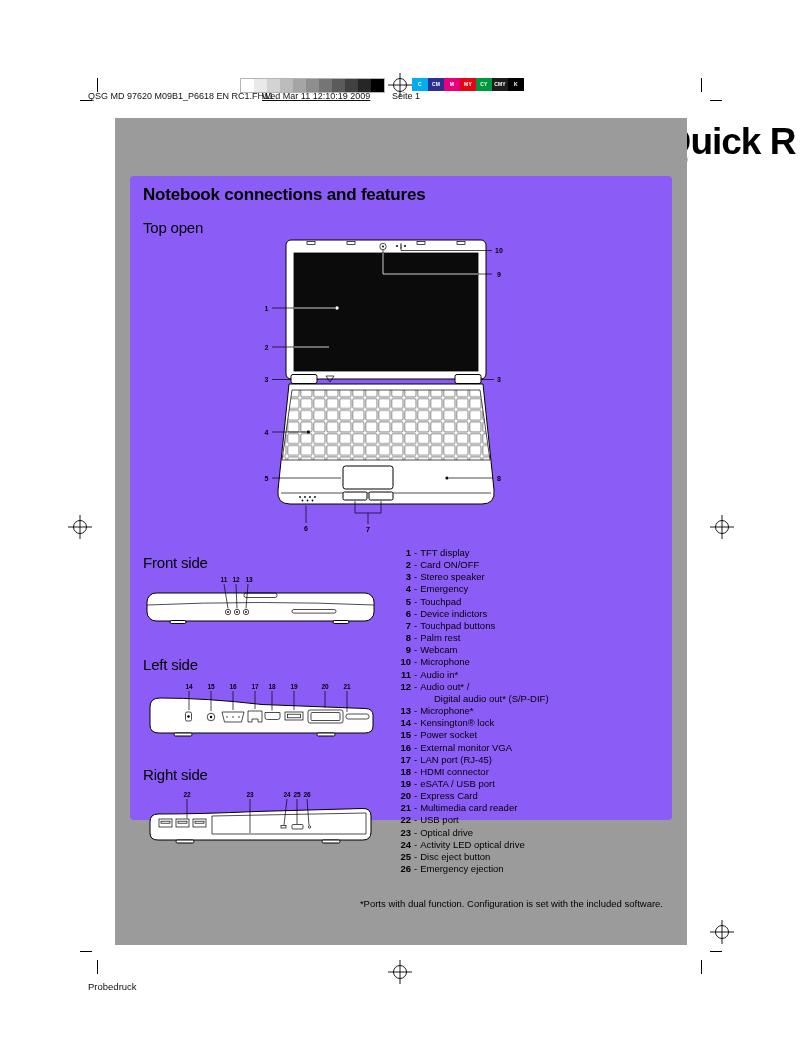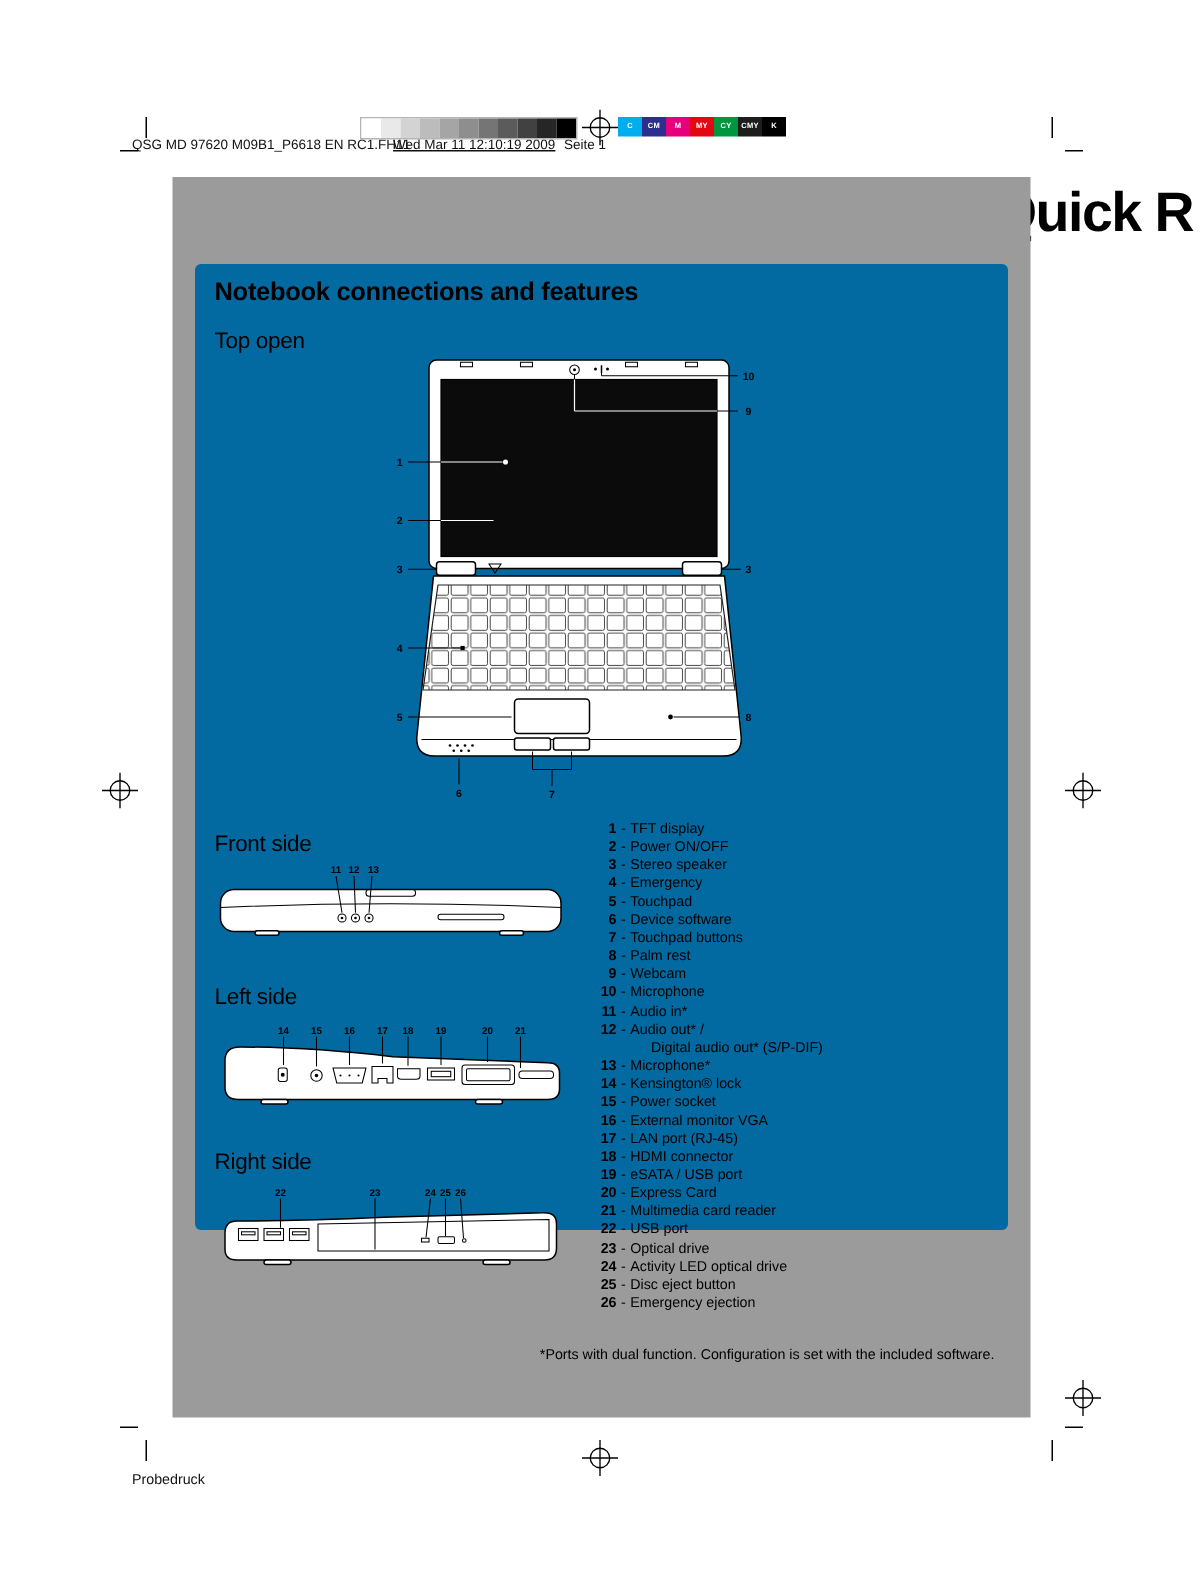--- a/index.html
+++ b/index.html
@@ -3,38 +3,38 @@
 <meta charset="utf-8">
 <style>
   html,body{margin:0;padding:0;background:#fff;}
   #root{position:relative;width:802px;height:1059px;background:#fff;overflow:hidden;
         font-family:"Liberation Sans",sans-serif;color:#000;}
 
   
   .print-header{position:absolute;left:0;top:63px;height:12px;width:100%;font-size:9px;color:#111;margin-top:28px;}
   .ph-file{position:absolute;left:88px;white-space:nowrap;}
   .ph-date{position:absolute;left:262px;white-space:nowrap;text-decoration:underline;}
-  .ph-page{position:absolute;left:376px;white-space:nowrap;}
+  .ph-page{position:absolute;left:392px;white-space:nowrap;}
   .tickv{position:absolute;width:1px;height:14px;background:#000;}
   .tickh{position:absolute;width:12px;height:1px;background:#000;}
   .cal-gray{position:absolute;left:240px;top:78px;display:flex;border:1px solid #b5b5b5;}
   .gs{width:13px;height:13px;}
   .cal-color{position:absolute;left:412px;top:78px;display:flex;}
   .cp{width:16px;height:13px;display:flex;align-items:center;justify-content:center;}
   .cp-l{font-size:5px;font-weight:bold;color:#fff;line-height:1;letter-spacing:.2px;}
   .reg{position:absolute;}
   .probedruck{position:absolute;left:88px;top:981px;font-size:9.5px;color:#111;}
 
   
   .title{position:absolute;left:536px;top:122px;font-size:37px;font-weight:700;
          letter-spacing:-1px;white-space:nowrap;line-height:1.1;}
 
   
   .sheet{position:absolute;left:115px;top:118px;width:572px;height:827px;background:#9b9b9b;}
-  .card{position:absolute;left:15px;top:58px;width:542px;height:644px;background:#0369a1;border-radius:4px;}
+  .card{position:absolute;left:15px;top:58px;width:542px;height:644px;background:#8b5cf6;border-radius:4px;}
   .h1{position:absolute;left:13px;top:9px;font-size:17px;font-weight:700;letter-spacing:-.2px;}
   .h2{position:absolute;left:13px;font-size:15px;font-weight:400;letter-spacing:-.2px;}
   .h2-top{top:43px}.h2-front{top:378px}.h2-left{top:480px}.h2-right{top:590px}
 
   
   .d-top{position:absolute;left:131px;top:58px;}
   .d-front{position:absolute;left:14px;top:398px;}
   .d-left{position:absolute;left:14px;top:505px;}
   .d-right{position:absolute;left:14px;top:613px;}
   .shape{fill:#fff;stroke:#000;stroke-width:1;}
@@ -333,41 +333,41 @@
       </svg>
 
       <div class="legend">
 
           <div class="legend-row">
             <span class="ln">1</span><span class="ls">-</span><span class="ll">TFT display</span>
             
           </div>
 
           <div class="legend-row">
-            <span class="ln">2</span><span class="ls">-</span><span class="ll">Power ON/OFF</span>
+            <span class="ln">2</span><span class="ls">-</span><span class="ll">Card ON/OFF</span>
             
           </div>
 
           <div class="legend-row">
             <span class="ln">3</span><span class="ls">-</span><span class="ll">Stereo speaker</span>
             
           </div>
 
           <div class="legend-row">
             <span class="ln">4</span><span class="ls">-</span><span class="ll">Emergency</span>
             
           </div>
 
           <div class="legend-row">
             <span class="ln">5</span><span class="ls">-</span><span class="ll">Touchpad</span>
             
           </div>
 
           <div class="legend-row">
-            <span class="ln">6</span><span class="ls">-</span><span class="ll">Device software</span>
+            <span class="ln">6</span><span class="ls">-</span><span class="ll">Device indictors</span>
             
           </div>
 
           <div class="legend-row">
             <span class="ln">7</span><span class="ls">-</span><span class="ll">Touchpad buttons</span>
             
           </div>
 
           <div class="legend-row">
             <span class="ln">8</span><span class="ls">-</span><span class="ll">Palm rest</span>

